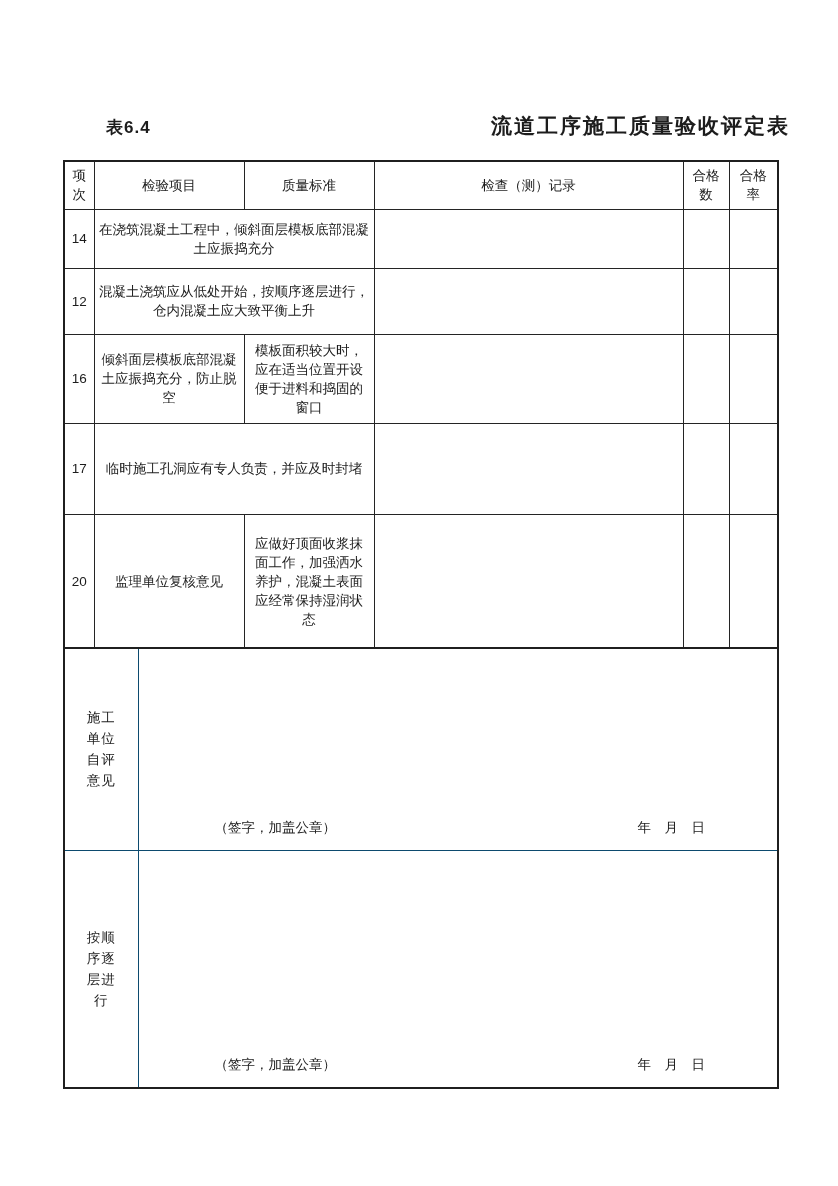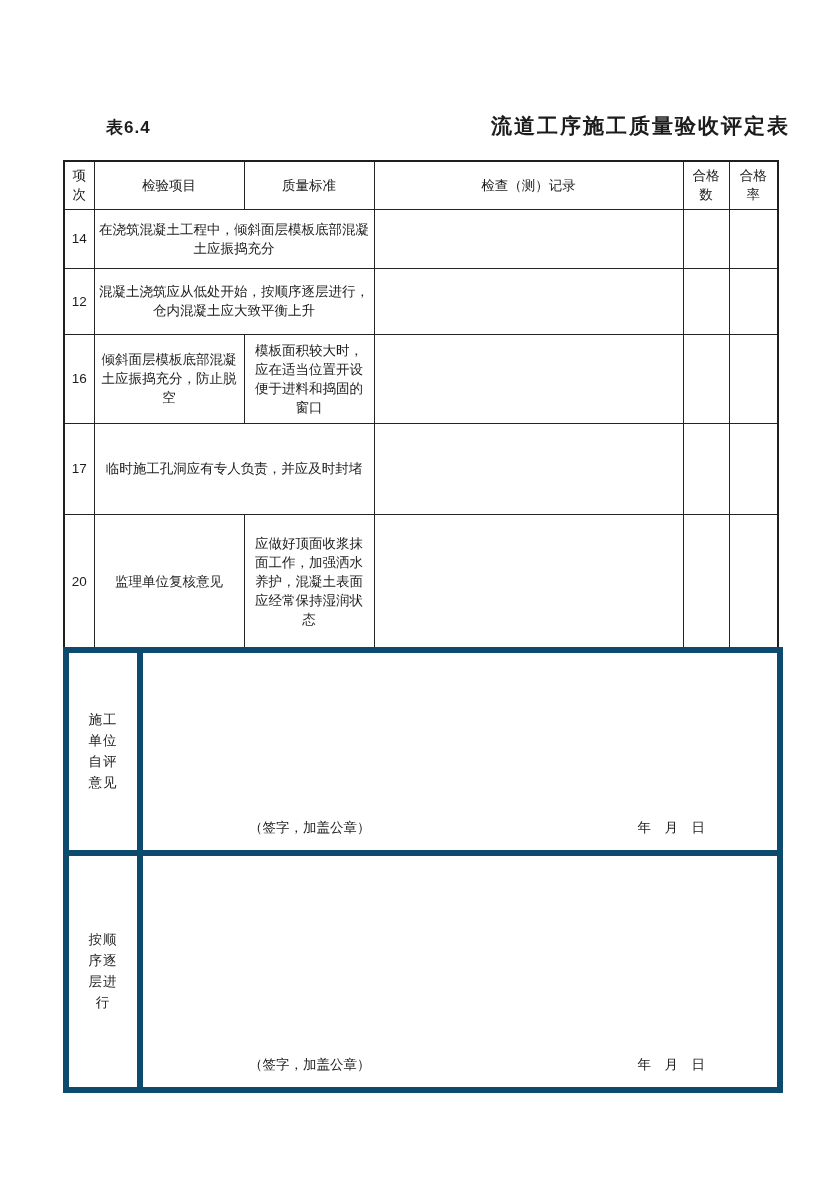--- a/index.html
+++ b/index.html
@@ -30,34 +30,34 @@
   tr.hdr  { height: 48px; }
   tr.r14  { height: 59px; }
   tr.r15  { height: 66px; }
   tr.r16  { height: 89px; }
   tr.r17  { height: 91px; margin-left: 37px; }
   tr.r18  { height: 134px; }
   .num-cell { font-size: 14px; }
 
   
   .section-table { border: 2px solid #1f1f1f; border-top-width: 2px; margin-top: -2px; }
-  .section-table td { border: 6px solid #0c4a6e; vertical-align: middle; font-size: 13.5px; line-height: 20px; }
+  .section-table td { border: 1px solid #0c4a6e; vertical-align: middle; font-size: 13.5px; line-height: 20px; }
   tr.s1 { height: 203px; }
   tr.s2 { height: 237px; }
   td.sec-label { text-align: center; }
   .vlabel {
     width: 2.4em; margin: 0 auto;
     word-break: break-all; text-align: center;
     letter-spacing: 1px; line-height: 21px;
   }
   td.sec-content { position: relative; }
   .sig-row {
     position: absolute; left: 0; right: 0; bottom: 12px;
     display: flex; justify-content: space-between;
-    padding: 0 72px 0 106px;
+    padding: 0 72px 0 76px;
     font-size: 13.5px;
   }
 </style>
 </head>
 <body>
 
 <div class="page">
 
   <div class="title-row">
     <span class="table-no">表6.4</span>

